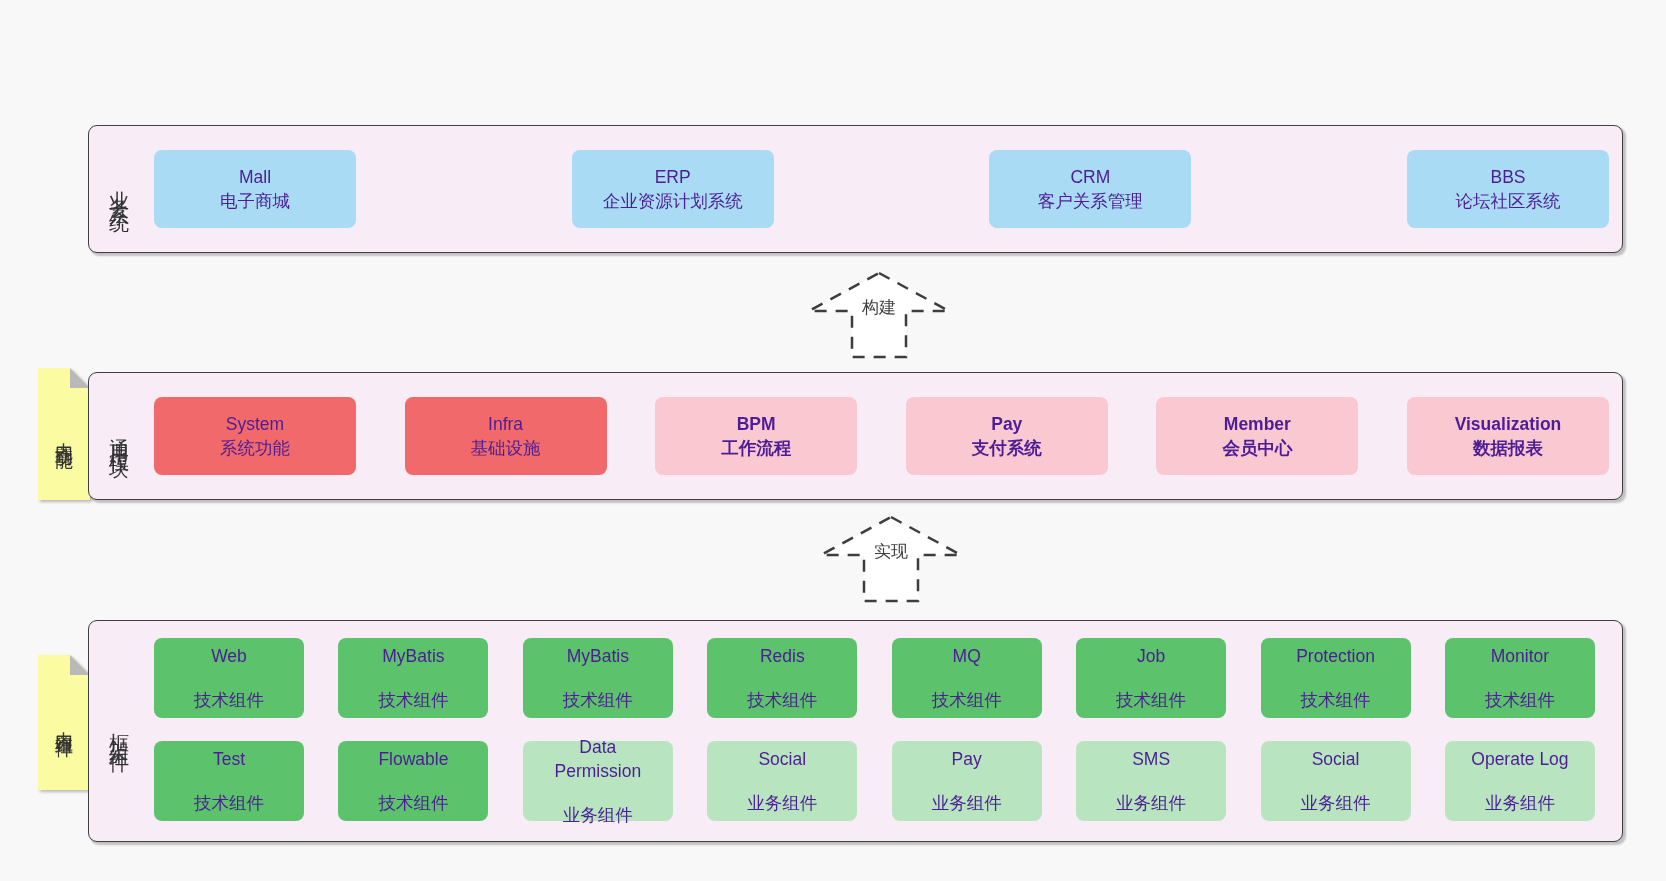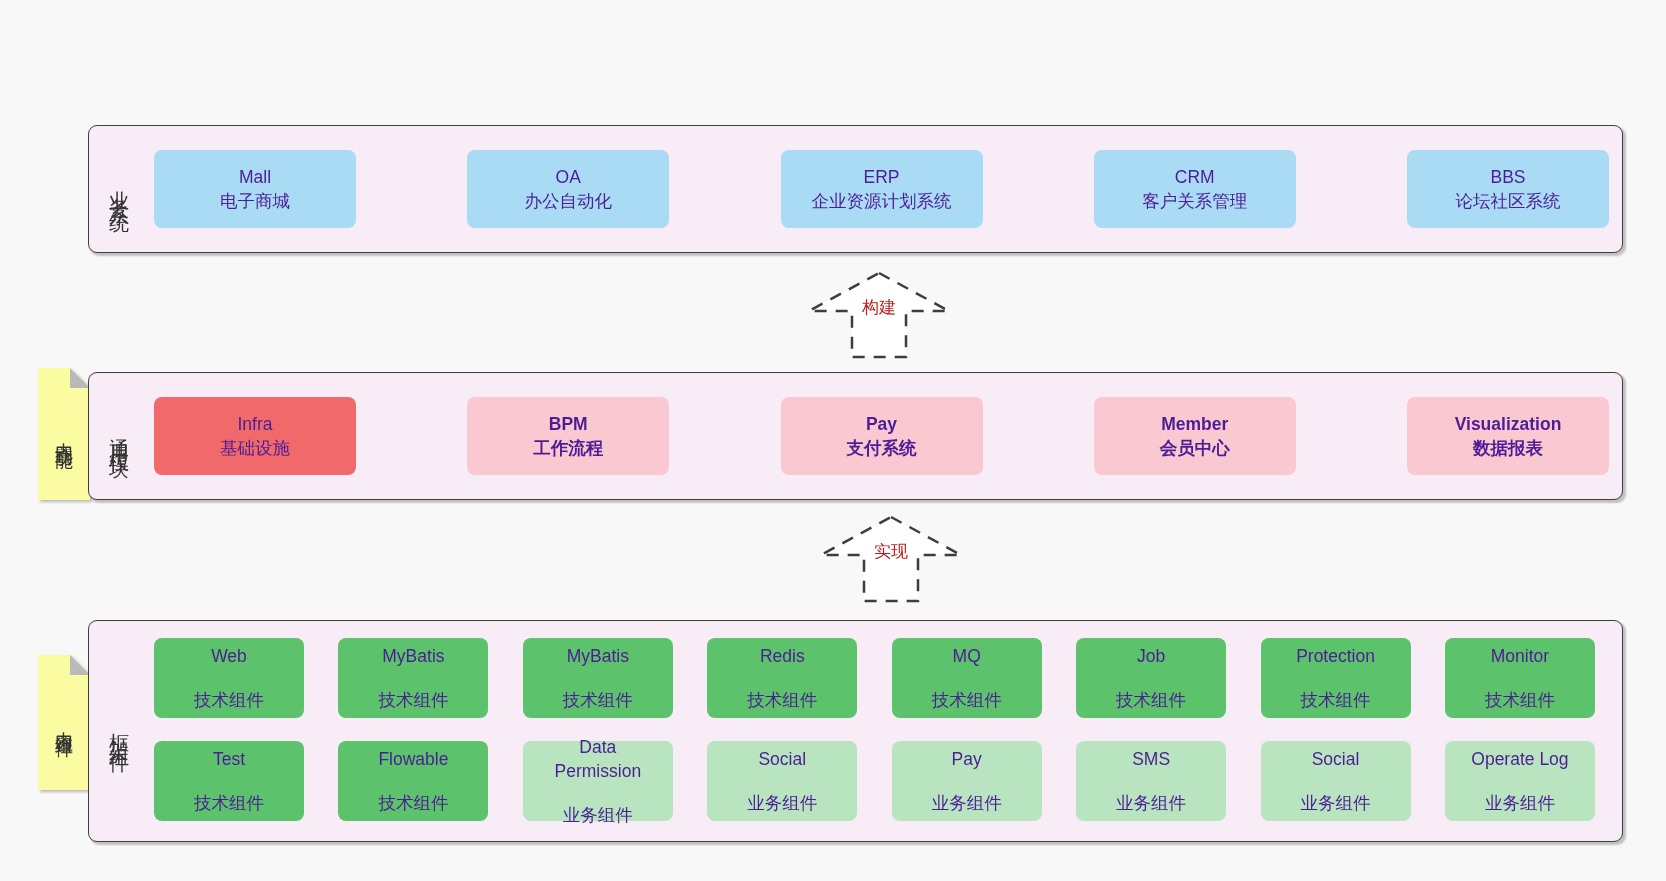--- a/index.html
+++ b/index.html
@@ -72,21 +72,21 @@
   }
 
   
   .arrow { position:absolute; width:146px; height:90px; z-index:2; }
   #arrow-build     { left:806px; top:270px; }
   #arrow-implement { left:818px; top:514px; }
   .arrow svg { display:block; width:146px; height:90px; }
   .arrow polygon { fill:#ffffff; stroke:#3d3d3d; stroke-width:2.5; stroke-dasharray:12 9; }
   .arrow-label {
     position:absolute; left:50%; top:26px; transform:translateX(-50%);
-    background:#ffffff; padding:0 3px; font-size:17px; color:#b91c1c; white-space:nowrap;
+    background:#ffffff; padding:0 3px; font-size:17px; color:#404040; white-space:nowrap;
   }
 </style>
 </head>
 <body>
 
 <div id="canvas">
 
   <div class="note" id="note-functions">
     <div class="note-paper">内置功能</div>
     <div class="note-fold"></div>
@@ -96,24 +96,20 @@
     <div class="note-paper">内置组件</div>
     <div class="note-fold"></div>
   </div>
 
   <div class="band" id="band-business">
     <div class="band-label">业务系统</div>
     <div class="band-row">
       <div class="box box-blue">
         <div>Mall</div>
         <div>电子商城</div>
-      </div>
-      <div class="box box-blue">
-        <div>OA</div>
-        <div>办公自动化</div>
       </div>
       <div class="box box-blue">
         <div>ERP</div>
         <div>企业资源计划系统</div>
       </div>
       <div class="box box-blue">
         <div>CRM</div>
         <div>客户关系管理</div>
       </div>
       <div class="box box-blue">
@@ -127,20 +123,24 @@
     <svg viewBox="0 0 146 90">
       <polygon points="73,3 143,41 100,41 100,87 46,87 46,41 3,41"></polygon>
     </svg>
     <div class="arrow-label">构建</div>
   </div>
 
   <div class="band" id="band-modules">
     <div class="band-label">通用模块</div>
     <div class="band-row">
       <div class="box box-red">
+        <div>System</div>
+        <div>系统功能</div>
+      </div>
+      <div class="box box-red">
         <div>Infra</div>
         <div>基础设施</div>
       </div>
       <div class="box box-pink">
         <div>BPM</div>
         <div>工作流程</div>
       </div>
       <div class="box box-pink">
         <div>Pay</div>
         <div>支付系统</div>

